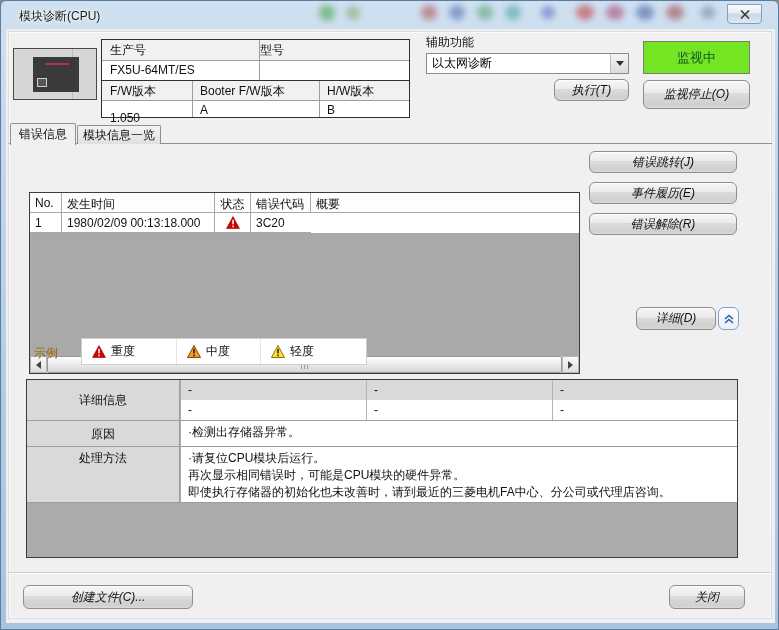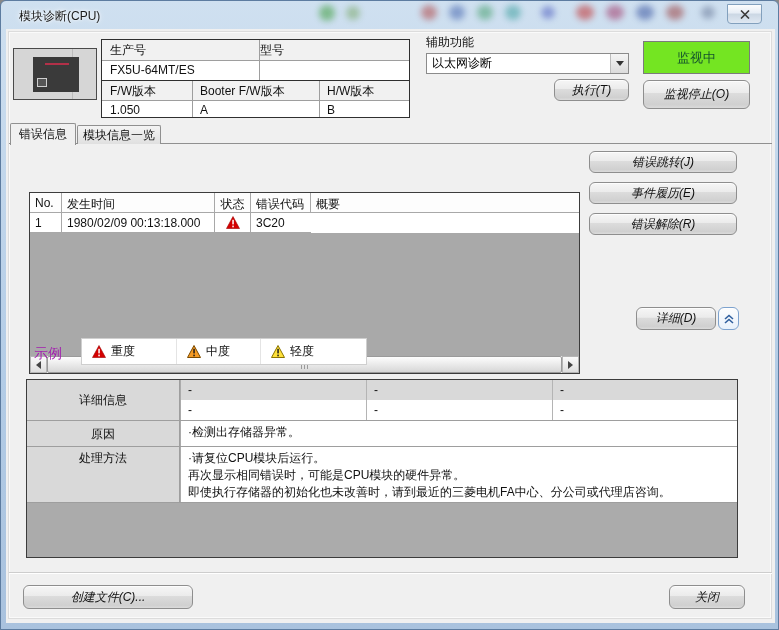--- a/index.html
+++ b/index.html
@@ -75,21 +75,21 @@
   .hscroll { position:absolute; left:0; bottom:0; width:549px; height:17px; background:#f0f0f0; }
   .sb-arrow { position:absolute; top:0; width:17px; height:17px; background:linear-gradient(#fafafa,#dedede);
               border:1px solid #b5b5b5; display:flex; align-items:center; justify-content:center; }
   .tri-l { width:0;height:0;border-top:4px solid transparent;border-bottom:4px solid transparent;border-right:5px solid #444; }
   .tri-r { width:0;height:0;border-top:4px solid transparent;border-bottom:4px solid transparent;border-left:5px solid #444; }
   .sb-thumb { position:absolute; left:17px; top:0; width:515px; height:17px;
               background:linear-gradient(#fdfdfd,#d7d7d7); border:1px solid #9a9a9a; border-radius:2px;
               display:flex; align-items:center; justify-content:center; gap:2px; }
   .grip { width:1px; height:8px; background:#9a9a9a; }
   
-  .legend-label { position:absolute; left:28px; top:316px; font-size:14px; color:#a21caf; }
+  .legend-label { position:absolute; left:28px; top:316px; font-size:12px; color:#a16207; }
   .legend-box { position:absolute; left:75px; top:309px; width:286px; height:27px; background:#fff;
                 border:1px solid #cfcfcf; display:flex; align-items:center; font-size:12px; color:#111; }
   .legend-item { display:flex; align-items:center; gap:5px; height:100%; padding:0 10px; }
   .legend-item + .legend-item { border-left:1px solid #e4e4e4; }
   .li1{width:94px;text-align:right;} .li2{width:84px;}
   
   .dtable { position:absolute; left:20px; top:350px; width:712px; height:179px;
             border:1px solid #3c3c3c; background:#ababab; font-size:12px; color:#111; }
   .d-labelcol { position:absolute; left:0; top:0; width:153px; height:122px; background:#d9d9d9;
                 border-right:1px solid #9e9e9e; }
@@ -153,21 +153,21 @@
       </div>
       <div class="line-h" style="top:20px;"></div>
       <div class="vline" style="left:157px;top:0;height:40px;"></div>
       <div class="line-h line-dark" style="top:40px;"></div>
       <div class="mi-row hdr" style="top:41px;height:19px;">
         <div class="mi-cell" style="width:90px;">F/W版本</div>
         <div class="mi-cell" style="width:127px;">Booter F/W版本</div>
         <div class="mi-cell" style="width:90px;">H/W版本</div>
       </div>
       <div class="mi-row" style="top:61px;height:16px;">
-        <div class="mi-cell" style="width:90px;">1.050</div>
+        <div class="mi-cell" style="width:90px;margin-top:8px;">1.050</div>
         <div class="mi-cell" style="width:127px;">A</div>
         <div class="mi-cell" style="width:90px;">B</div>
       </div>
       <div class="line-h" style="top:60px;"></div>
       <div class="vline" style="left:90px;top:41px;height:36px;"></div>
       <div class="vline" style="left:217px;top:41px;height:36px;"></div>
     </div>
 
     <div class="aux-label">辅助功能</div>
     <div class="combo">

